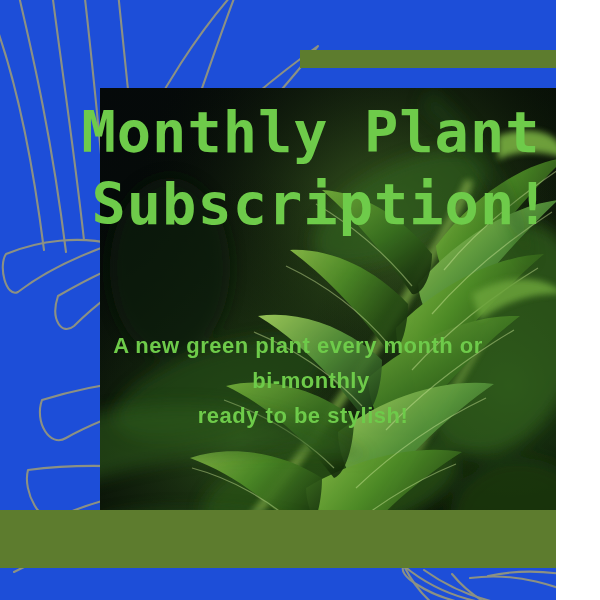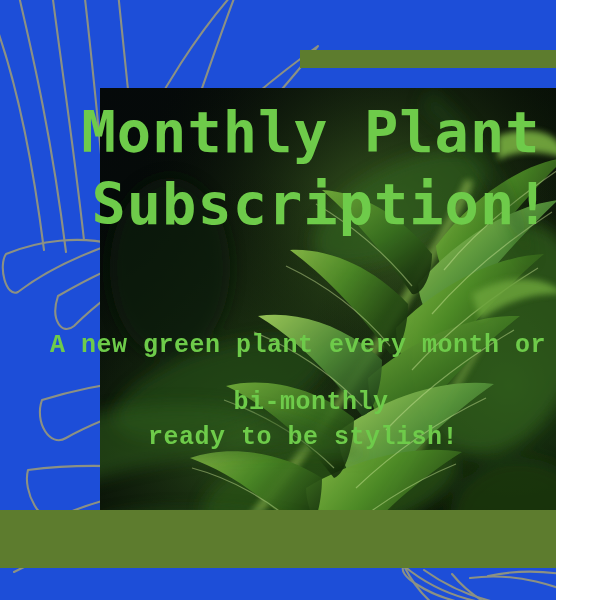--- a/index.html
+++ b/index.html
@@ -78,30 +78,30 @@
 
   .body-wrap{
     position:absolute;
     left:0;top:328px;
     width:600px;
     text-align:center;
     z-index:6;
   }
   .body-line{
     display:block;
-    font-family:Liberation Mono, monospace;
+    font-family:Liberation Sans, sans-serif;
     font-weight:bold;
-    font-size:25px;
+    font-size:22px;
     line-height:35px;
     letter-spacing:0.5px;
     color:#6ecb4a;
     white-space:nowrap;
   }
   .body-line.b1{ padding-right:4px; }
-  .body-line.b2{ padding-left:22px;margin-top:22px; }
+  .body-line.b2{ padding-left:22px; }
   .body-line.b3{ padding-left:4px; }
   .body-line.b4{ padding-left:6px; }
 </style>
 </head>
 <body>
 
 <div id="poster">
 
   <svg class="leafart" viewBox="0 0 600 600" xmlns="http://www.w3.org/2000/svg">
     <g fill="none" stroke="#8c9183" stroke-width="2.1" stroke-linecap="round" stroke-linejoin="round">

